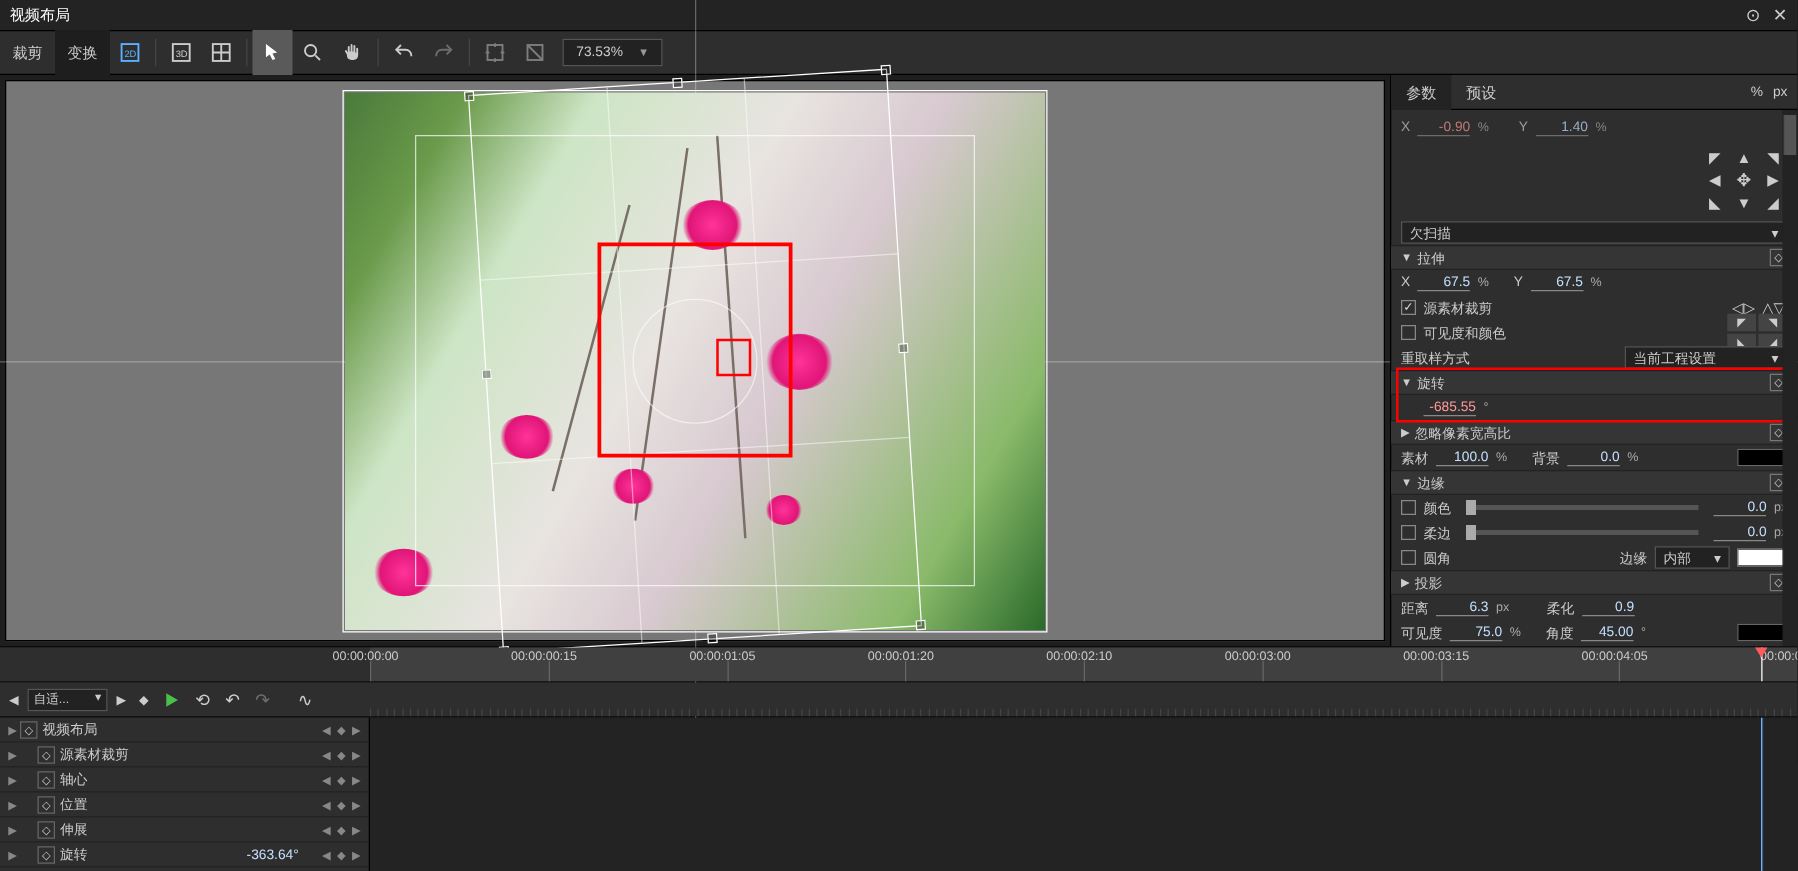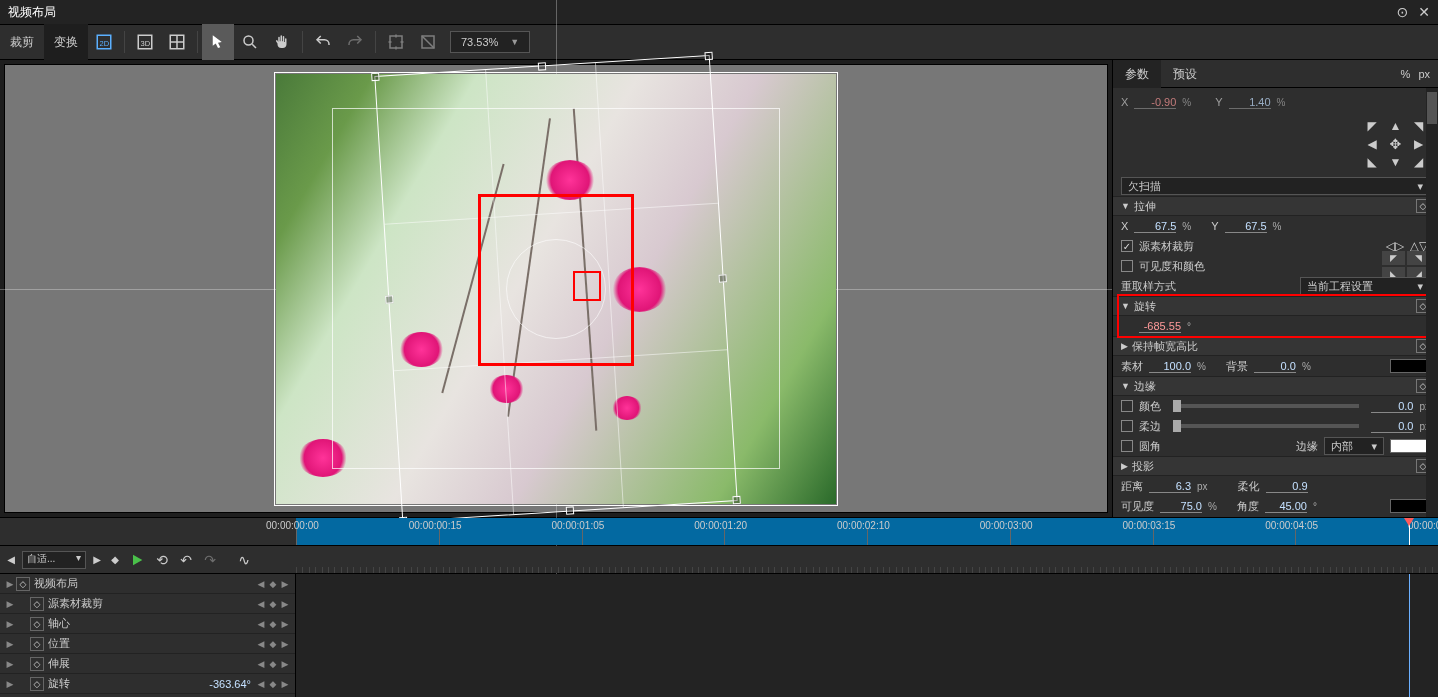--- a/index.html
+++ b/index.html
@@ -72,21 +72,21 @@
 .rp-swatch { width: 40px; height: 14px; background: #000; border: 1px solid #666; margin-left: auto; cursor: pointer; }
 .rp-swatch.white { background: #fff; }
 .red-highlight { position: absolute; border: 2px solid #ff0000; left: 4px; right: 6px; pointer-events: none; }
 .rp-scrollbar { position:absolute; right:0; top:28px; bottom:0; width:12px; background:#232323; }
 .rp-scrollbar .thumb { position:absolute; left:1px; right:1px; top:4px; height:32px; background:#555; }
 
 
 .timeline { height: 180px; background: #2e2e2e; border-top: 1px solid #000; display: flex; flex-direction: column; }
 .tl-ruler { height: 28px; display: flex; border-bottom: 1px solid #000; }
 .tl-left-head { width: 296px; background: #2e2e2e; }
-.tl-ruler-track { flex: 1; position: relative; background: #0369a1; }
+.tl-ruler-track { flex: 1; position: relative; background: #404040; }
 .tl-time { position: absolute; top: 2px; font-size: 10px; color: #ccc; }
 .tl-tick-major { position: absolute; bottom: 0; width: 1px; height: 16px; background: #666; }
 .tl-tick-minor { position: absolute; bottom: 0; width: 1px; height: 6px; background: #444; }
 .tl-playhead { position: absolute; top: 0; bottom: 0; width: 1px; background: #fff; }
 .tl-playhead::before { content:''; position:absolute; top:0; left:-5px; width:0; height:0; border-left:5px solid transparent; border-right:5px solid transparent; border-top:8px solid #ff5b5b; }
 
 .tl-controls { height: 28px; display: flex; align-items: stretch; border-bottom: 1px solid #000; }
 .tl-ctrl-left { width: 296px; display: flex; align-items: center; background: #2e2e2e; gap: 4px; padding: 0 4px; }
 .tl-ctrl-left .nav-btn { width: 14px; height: 18px; display: flex; align-items: center; justify-content: center; font-size: 10px; color: #ccc; cursor: pointer; }
 .tl-ctrl-left .dd { flex: 0 0 64px; height: 18px; background: #222; border: 1px solid #555; display: flex; align-items: flex-start; padding: 0 4px; font-size: 10px; color: #ccc; cursor: pointer; }
@@ -95,21 +95,21 @@
 .tl-ctrl-left .icon-btn { width: 20px; height: 20px; display: flex; align-items: center; justify-content: center; color: #ccc; cursor: pointer; font-size: 14px; }
 .tl-ctrl-right { flex: 1; position: relative; background: #2e2e2e; }
 
 .tl-tracks { flex: 1; display: flex; overflow: hidden; }
 .tl-tracks-left { width: 296px; background: #2e2e2e; border-right: 1px solid #000; }
 .tl-tracks-right { flex: 1; background: #232323; position: relative; }
 .track-row { height: 20px; display: flex; align-items: center; border-bottom: 1px solid #222; padding: 0 4px; }
 .track-row .exp { width: 12px; font-size: 9px; color: #888; text-align: center; cursor: pointer; }
 .track-row .kf { width: 14px; height: 14px; border: 1px solid #666; font-size: 9px; display: flex; align-items: center; justify-content: center; margin-right: 4px; cursor: pointer; }
 .track-row .name { flex: 1; font-size: 11px; color: #ccc; cursor: pointer; }
-.track-row .val { font-size: 11px; color: #c4e0ff; margin-right: 4px; text-align: right; }
+.track-row .val { font-size: 11px; color: #c4e0ff; margin-right: 16px; text-align: right; }
 .track-row .nav3 { display: flex; gap: 0; }
 .track-row .nav3 span { width: 12px; text-align: center; font-size: 9px; color: #888; cursor: pointer; }
 .tl-vline { position:absolute; top:0; bottom:0; width:1px; background:#6cb0ff; }
 </style>
 </head>
 <body>
 
 <div class="title-bar">
   <span class="title">视频布局</span>
   <div class="win-icons">
@@ -327,21 +327,21 @@
         <div class="rp-row">
           <span style="width:12px"></span>
           <span class="rp-val neg">-685.55</span>
           <span class="rp-unit">°</span>
         </div>
         <div class="red-highlight" style="top:-2px; height:44px;"></div>
       </div>
 
       <div class="rp-section">
         <span class="tri">▶</span>
-        <span>保持帧宽高比</span>
+        <span>忽略像素宽高比</span>
         <span class="kf-icon">◇</span>
       </div>
       <div class="rp-row">
         <span class="rp-label">素材</span>
         <span class="rp-val">100.0</span>
         <span class="rp-unit">%</span>
         <span style="width:8px"></span>
         <span class="rp-label">背景</span>
         <span class="rp-val">0.0</span>
         <span class="rp-unit">%</span>

